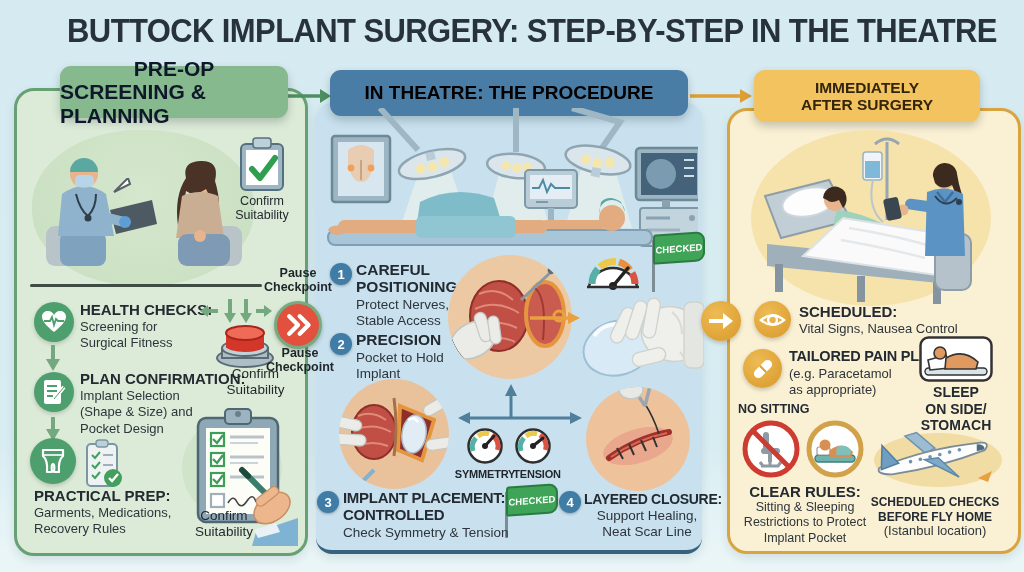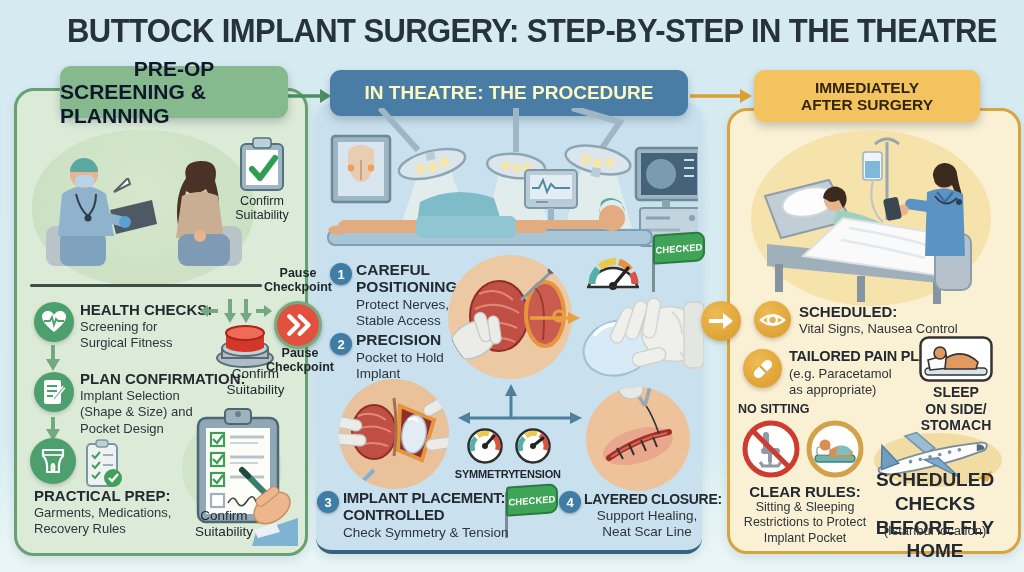--- a/index.html
+++ b/index.html
@@ -14,21 +14,21 @@
   
   .panel{border-radius:20px;box-shadow:0 4px 10px rgba(40,70,80,.12);}
   .panel-left{left:14px;top:88px;width:288px;height:462px;background:#dcebd8;border:3px solid #67a173;}
   .panel-mid{left:316px;top:103px;width:386px;height:447px;background:#c9e1ee;border-radius:16px;
              border-bottom:4px solid #35637e;}
   .panel-right{left:727px;top:108px;width:288px;height:440px;background:#faf0d3;border:3px solid #d8a43f;}
   .hdr{display:flex;flex-direction:column;align-items:center;justify-content:center;
        border-radius:11px;box-shadow:0 4px 8px rgba(30,50,60,.25);line-height:1.12;}
   .hdr-left{left:60px;top:66px;width:228px;height:52px;background:#86ba8e;color:#0f172a;
             font-weight:800;font-size:21px;}
-  .hdr-mid{left:330px;top:70px;width:358px;height:46px;background:#4a7da5;color:#fef9c3;
+  .hdr-mid{left:330px;top:70px;width:358px;height:46px;background:#4a7da5;color:#000000;
            font-weight:800;font-size:19px;flex-direction:row;}
   .hdr-right{left:754px;top:70px;width:226px;height:52px;background:#f2c35e;color:#33250c;
              font-weight:800;font-size:15.5px;}
   
   .t-bold{font-weight:800;color:#232a31;}
   .t-sub{font-weight:400;color:#2d343b;}
   .small2{font-size:12.5px;font-weight:700;color:#1d242a;line-height:1.12;}
   .conf{font-size:12.5px;font-weight:400;color:#23292f;line-height:1.15;}
   
   .icirc{border-radius:50%;background:#4d9f6d;display:flex;align-items:center;justify-content:center;
@@ -594,19 +594,19 @@
       <circle cx="44" cy="40" r="1.8" fill="#6f93ad"></circle>
         <circle cx="54" cy="39" r="1.8" fill="#6f93ad"></circle>
       <circle cx="64" cy="38" r="1.8" fill="#6f93ad"></circle>
         <circle cx="74" cy="37" r="1.8" fill="#6f93ad"></circle>
       <circle cx="84" cy="36" r="1.8" fill="#6f93ad"></circle>
         <circle cx="94" cy="35" r="1.8" fill="#6f93ad"></circle>
     </g>
     <polygon points="112,60 126,53 122,64" fill="#e8a13e"></polygon>
   </svg>
 
-  <div class="abs t-bold ctr" style="left:860px;top:468px;width:150px;font-size:19px;line-height:1.25">
+  <div class="abs t-bold ctr" style="left:860px;top:495px;width:150px;font-size:12px;line-height:1.25">
     <div>SCHEDULED CHECKS</div>
     <div>BEFORE FLY HOME</div>
   </div>
   <div class="abs t-sub ctr" style="left:860px;top:523px;width:150px;font-size:13px">(Istanbul location)</div>
 
 </div>
 
 </body></html>

